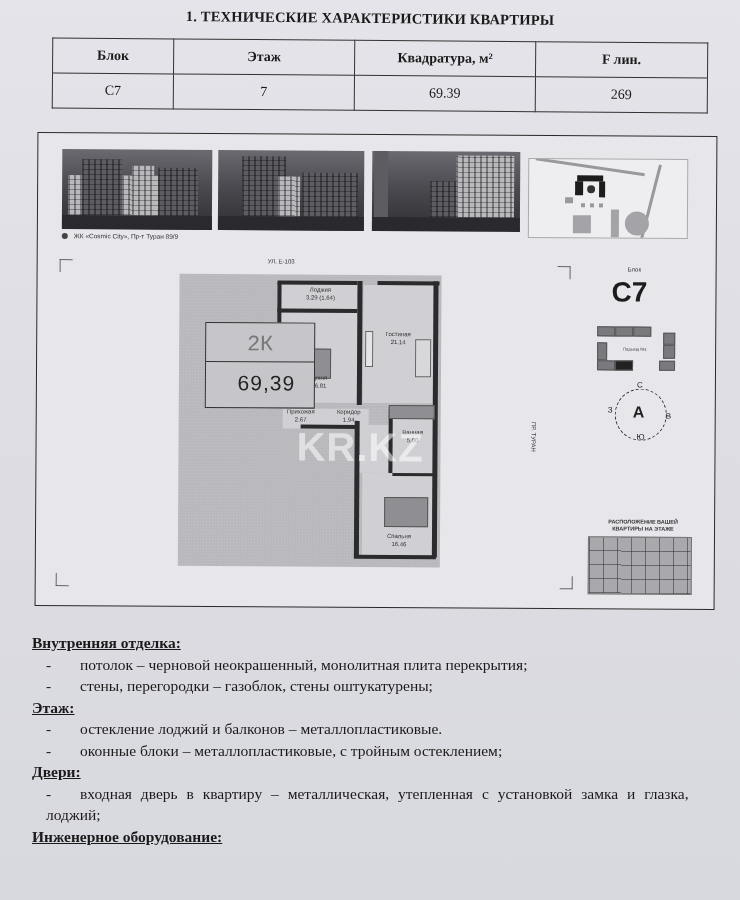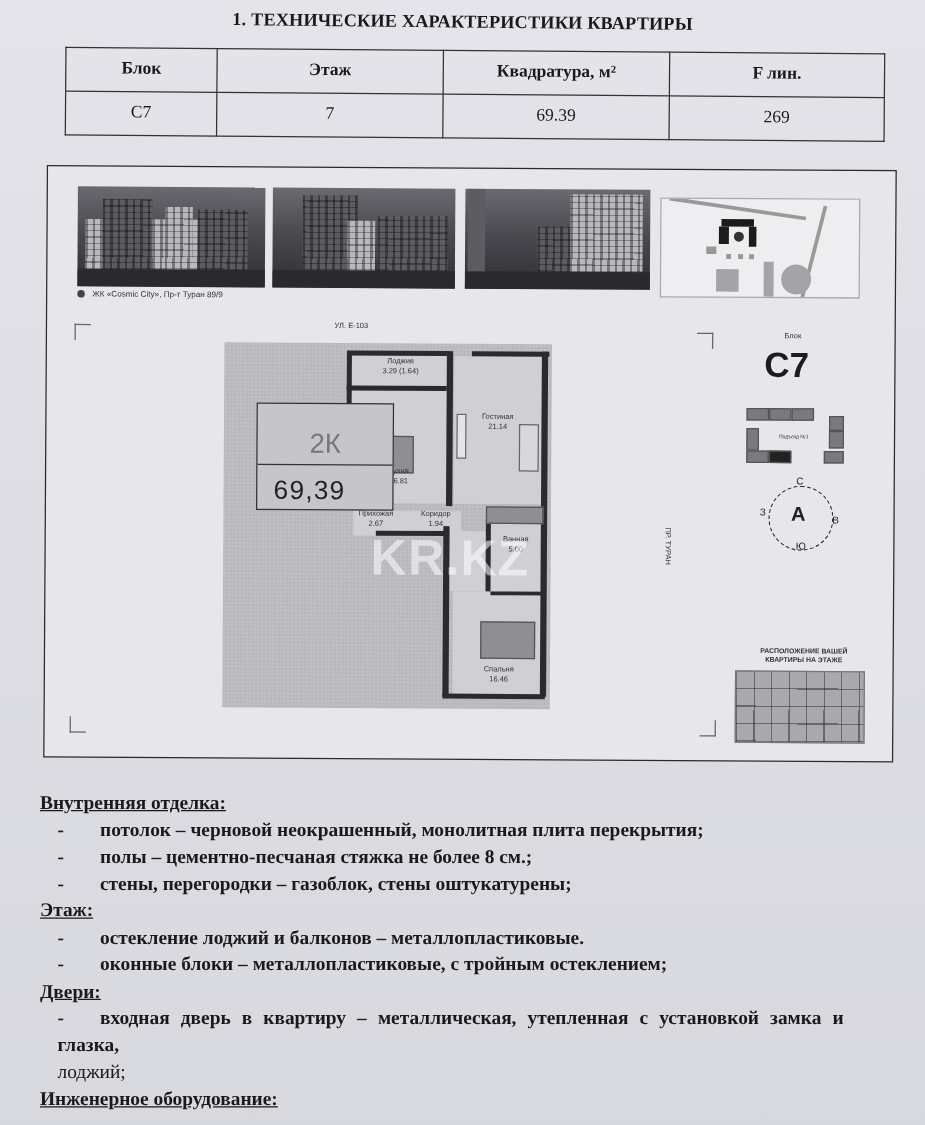--- a/index.html
+++ b/index.html
@@ -60,41 +60,41 @@
     background-image:radial-gradient(rgba(255,255,255,.15) 1px, transparent 1px);
     background-size:3px 3px;
   }
   .wall { position:absolute; background:#2b2b2e; }
   .room { position:absolute; background:#d0d0d4; }
   .rlabel { position:absolute; font-family:"Liberation Sans", sans-serif; font-size:6px; text-align:center; color:#333; line-height:1.25; }
   .area-box {
     position:absolute; left:26px; top:48px; width:108px; height:84px;
     border:1.5px solid #333; background:#c6c6ca;
   }
-  .area-box .type { height:38px; border-bottom:1.5px solid #333; font-family:Liberation Sans, sans-serif; font-size:22px; color:#777; text-align:center; line-height:44px; overflow:hidden;margin-top:10px; }
-  .area-box .val { font-family:"Liberation Sans", sans-serif; font-size:21px; text-align:left; line-height:42px; color:#222; letter-spacing:1px;margin-left:13px; }
+  .area-box .type { height:38px; border-bottom:1.5px solid #333; font-family:Liberation Mono, monospace; font-size:22px; color:#777; text-align:center; line-height:44px; overflow:hidden; }
+  .area-box .val { font-family:"Liberation Sans", sans-serif; font-size:21px; text-align:center; line-height:42px; color:#222; letter-spacing:1px;margin-left:13px; }
   .watermark {
     position:absolute; left:118px; top:150px; font-family:"Liberation Sans", sans-serif;
     font-weight:bold; font-size:40px; color:rgba(255,255,255,.55); letter-spacing:1px;
   }
   .street-top { position:absolute; left:230px; top:124px; font-family:"Liberation Sans", sans-serif; font-size:6px; color:#333; }
   .street-right { position:absolute; left:500px; top:286px; font-family:"Liberation Sans", sans-serif; font-size:6px; color:#333; transform:rotate(90deg); transform-origin:left top; }
   .blk-label { position:absolute; left:590px; top:130px; font-family:"Liberation Sans", sans-serif; font-size:6px; color:#333; }
   .blk-name { position:absolute; left:574px; top:140px; font-family:"Liberation Sans", sans-serif; font-weight:bold; font-size:28px; color:#1c1c1c; }
   .mini { position:absolute; background:#7a7a7e; border:1px solid #555; }
   .mini.dark { background:#222; }
   .compass { position:absolute; left:578px; top:252px; width:50px; height:50px; border:1.5px dashed #333; border-radius:50%; }
   .compass span { position:absolute; font-family:"Liberation Sans", sans-serif; font-size:8px; color:#222; }
   .floor-caption { position:absolute; left:562px; top:382px; width:90px; text-align:center; font-family:"Liberation Sans", sans-serif; font-size:5.5px; font-weight:bold; color:#333; line-height:1.3; }
   .floor-plan { position:absolute; left:552px; top:400px; width:102px; height:56px; background:#a9a9ad; border:1px solid #777;
     background-image:repeating-linear-gradient(90deg, rgba(40,40,40,.5) 0 1px, transparent 1px 14px), repeating-linear-gradient(0deg, rgba(40,40,40,.5) 0 1px, transparent 1px 14px); }
 
   .body-text { position:absolute; left:32px; top:632px; width:700px; font-size:15.5px; line-height:21.5px; }
   .h { font-weight:bold; text-decoration:underline; }
-  .item { padding-left:14px; position:relative;font-weight:bold; }
+  .item { padding-left:14px; position:relative; }
   .item .dash { display:inline-block; width:34px; }
   .cont { padding-left:14px; }
 </style>
 </head>
 <body>
 
 <div class="page">
 
   <div class="title">1. ТЕХНИЧЕСКИЕ ХАРАКТЕРИСТИКИ КВАРТИРЫ</div>
 
@@ -269,21 +269,20 @@
     </div>
 
     <div class="floor-caption">РАСПОЛОЖЕНИЕ ВАШЕЙ КВАРТИРЫ НА ЭТАЖЕ</div>
     <div class="floor-plan"></div>
   </div>
 
   <div class="body-text">
     <div class="h">Внутренняя отделка:</div>
 
     <div class="item"><span class="dash">-</span><span>потолок – черновой неокрашенный, монолитная плита перекрытия;</span></div>
-    <div class="item"><span class="dash">-</span><span>полы – цементно-песчаная стяжка не более 8 см.;</span></div>
     <div class="item"><span class="dash">-</span><span>стены, перегородки – газоблок, стены оштукатурены;</span></div>
 
     <div class="h">Этаж:</div>
     <div class="item"><span class="dash">-</span><span>остекление лоджий и балконов – металлопластиковые.</span></div>
     <div class="item"><span class="dash">-</span><span>оконные блоки – металлопластиковые, с тройным остеклением;</span></div>
 
     <div class="h">Двери:</div>
     <div class="item" style="word-spacing:5px"><span class="dash">-</span><span>входная дверь в квартиру – металлическая, утепленная с установкой замка и глазка,</span></div>
     <div class="cont">лоджий;</div>
 

